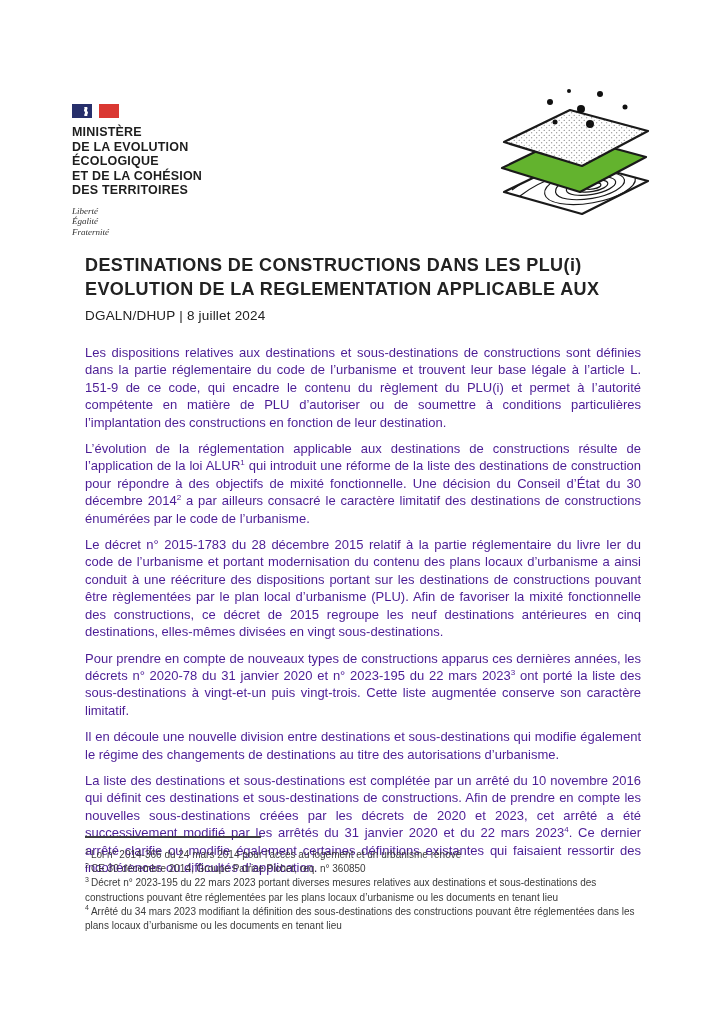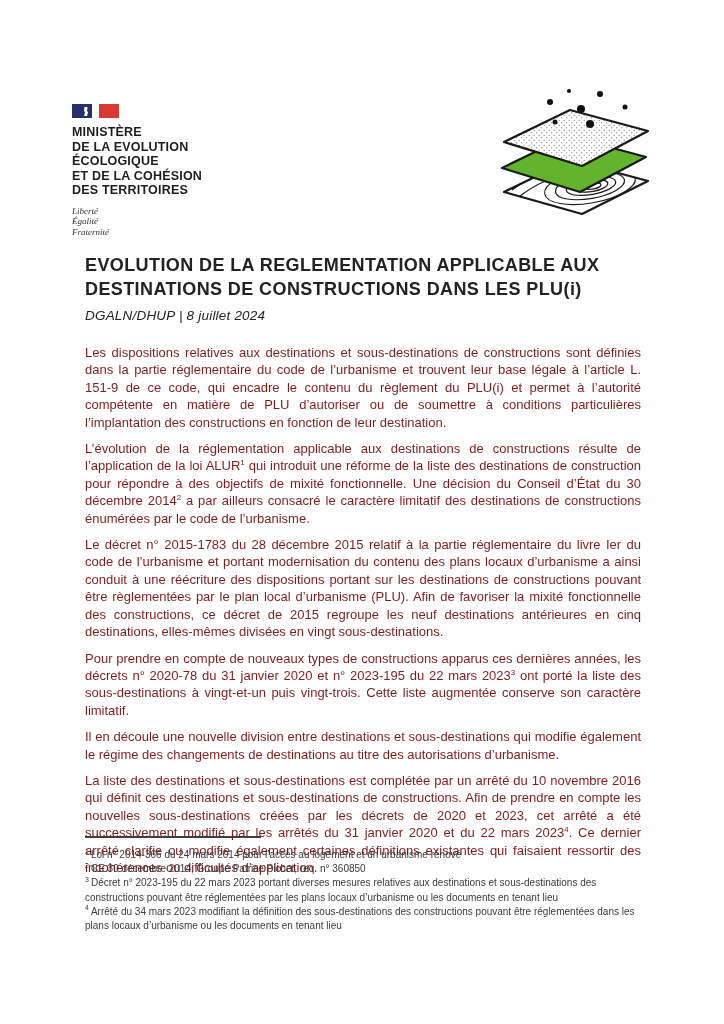--- a/index.html
+++ b/index.html
@@ -11,23 +11,23 @@
   
   .ministry{position:absolute;left:72px;top:104px;width:200px;}
   .flag{display:block;}
   .ministry-name{margin-top:6px;font-weight:bold;font-size:12.5px;line-height:14.5px;color:#1d1d1d;letter-spacing:.2px;}
   .motto{margin-top:8px;font-family:Liberation Serif, serif;font-style:italic;font-size:9px;line-height:10.5px;color:#333;}
   
   .layers-graphic{position:absolute;left:498px;top:84px;}
   
   .main{position:absolute;left:85px;top:253px;width:556px;}
   .doc-title{font-weight:bold;font-size:18px;line-height:24px;color:#222;letter-spacing:.4px;}
-  .doc-subtitle{margin-top:7px;font-style:italic;font-size:13.5px;color:#222;letter-spacing:.2px;}
+  .doc-subtitle{margin-top:7px;font-size:13.5px;color:#222;letter-spacing:.2px;}
   .body-text{margin-top:21px;}
-  .para{margin:0 0 9px 0;font-size:13px;line-height:17.4px;color:#7f1d1d;text-align:justify;}
+  .para{margin:0 0 9px 0;font-size:13px;line-height:17.4px;color:#4c1d95;text-align:justify;}
   .sup{font-size:8px;vertical-align:super;line-height:0;}
   
   .footnotes{position:absolute;left:85px;top:836px;width:556px;}
   .fnrule{width:176px;height:0;border-top:2px solid #3f3f3f;margin:0 0 10px 0;}
   .fn{font-size:10px;line-height:14.2px;color:#3b3b3b;text-align:left;}
   .fn .fnsup{font-size:7px;vertical-align:super;line-height:0;margin-right:2px;}
 </style>
 </head>
 <body>
 
@@ -84,22 +84,22 @@
     <circle cx="102" cy="10" r="3"></circle>
     <circle cx="83" cy="25" r="4"></circle>
     <circle cx="127" cy="23" r="2.5"></circle>
     <circle cx="57" cy="38" r="2.5"></circle>
     <circle cx="92" cy="40" r="4"></circle>
   </g>
 </svg>
 
 <div class="main">
   <div class="doc-title">
+    <div>DESTINATIONS DE CONSTRUCTIONS DANS LES PLU(i)</div>
     <div>EVOLUTION DE LA REGLEMENTATION APPLICABLE AUX</div>
-    <div>DESTINATIONS DE CONSTRUCTIONS DANS LES PLU(i)</div>
   </div>
   <div class="doc-subtitle">DGALN/DHUP | 8 juillet 2024</div>
 
   <div class="body-text">
     <p class="para"><span>Les dispositions relatives aux destinations et sous-destinations de constructions sont définies dans la partie réglementaire du code de l’urbanisme et trouvent leur base légale à l’article L. 151-9 de ce code, qui encadre le contenu du règlement du PLU(i) et permet à l’autorité compétente en matière de PLU d’autoriser ou de soumettre à conditions particulières l’implantation des constructions en fonction de leur destination.</span></p>
 
     <p class="para"><span>L’évolution de la réglementation applicable aux destinations de constructions résulte de l’application de la loi ALUR</span><sup class="sup">1</sup><span> qui introduit une réforme de la liste des destinations de construction pour répondre à des objectifs de mixité fonctionnelle. Une décision du Conseil d’État du 30 décembre 2014</span><sup class="sup">2</sup><span> a par ailleurs consacré le caractère limitatif des destinations de constructions énumérées par le code de l’urbanisme.</span></p>
 
     <p class="para"><span>Le décret n° 2015-1783 du 28 décembre 2015 relatif à la partie réglementaire du livre Ier du code de l’urbanisme et portant modernisation du contenu des plans locaux d’urbanisme a ainsi conduit à une réécriture des dispositions portant sur les destinations de constructions pouvant être règlementées par le plan local d’urbanisme (PLU). Afin de favoriser la mixité fonctionnelle des constructions, ce décret de 2015 regroupe les neuf destinations antérieures en cinq destinations, elles-mêmes divisées en vingt sous-destinations.</span></p>
 

